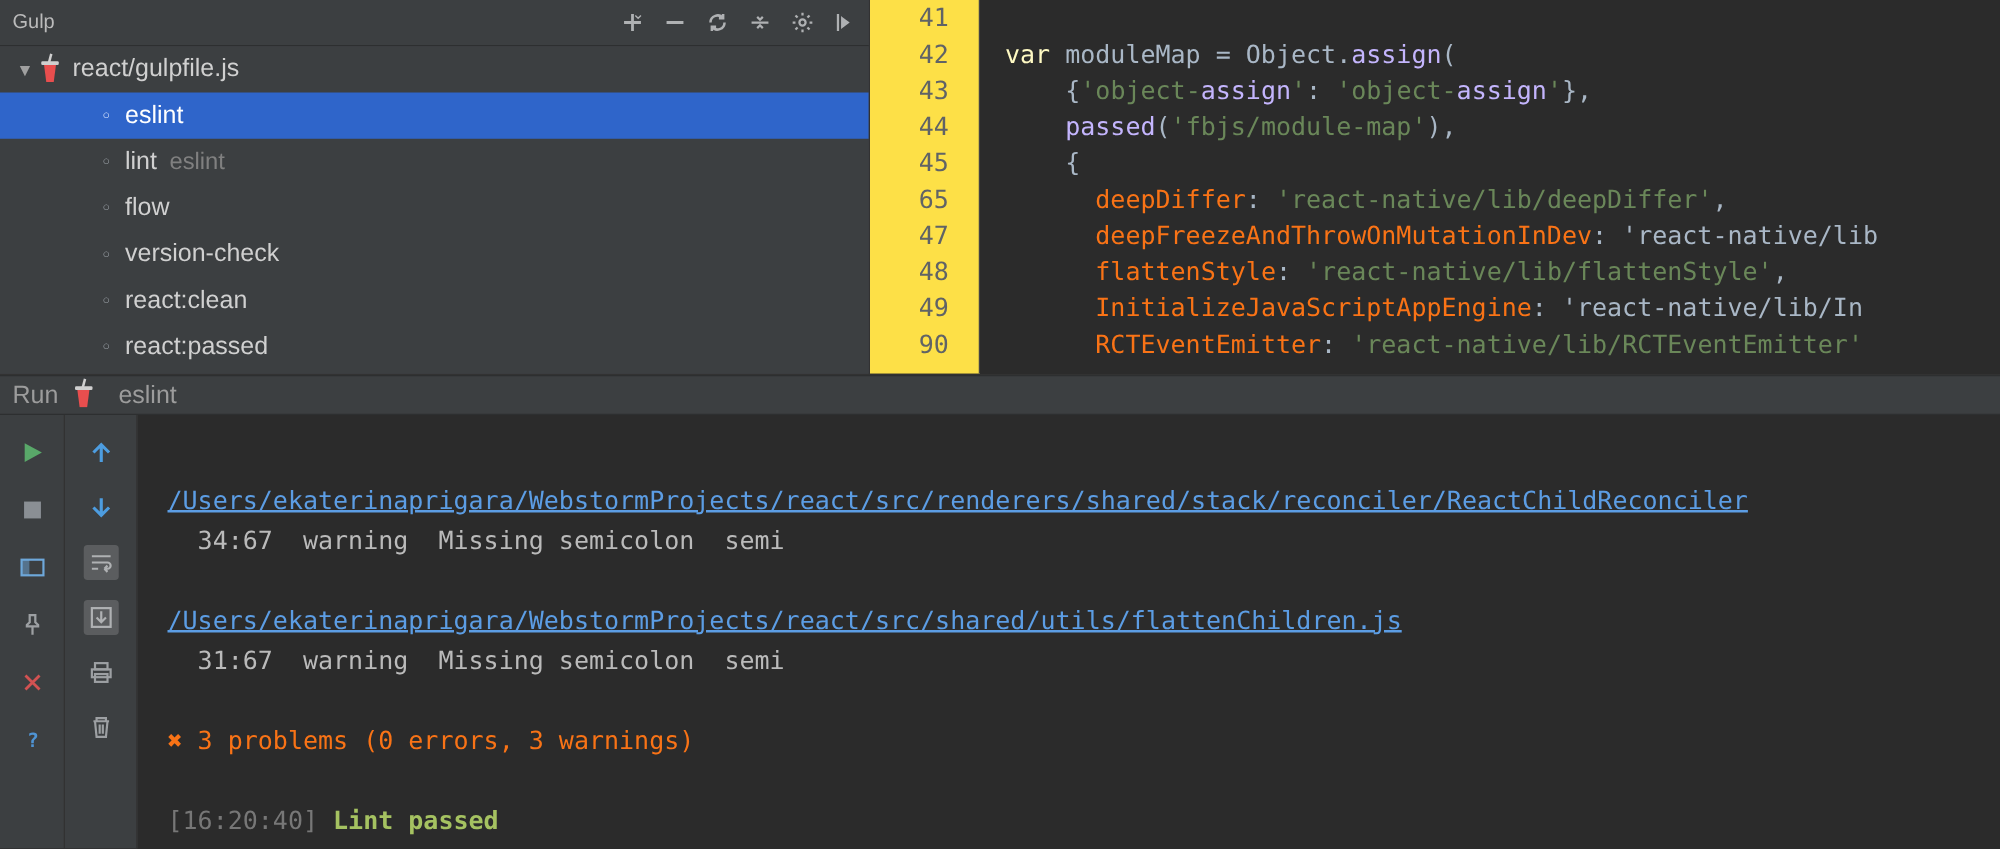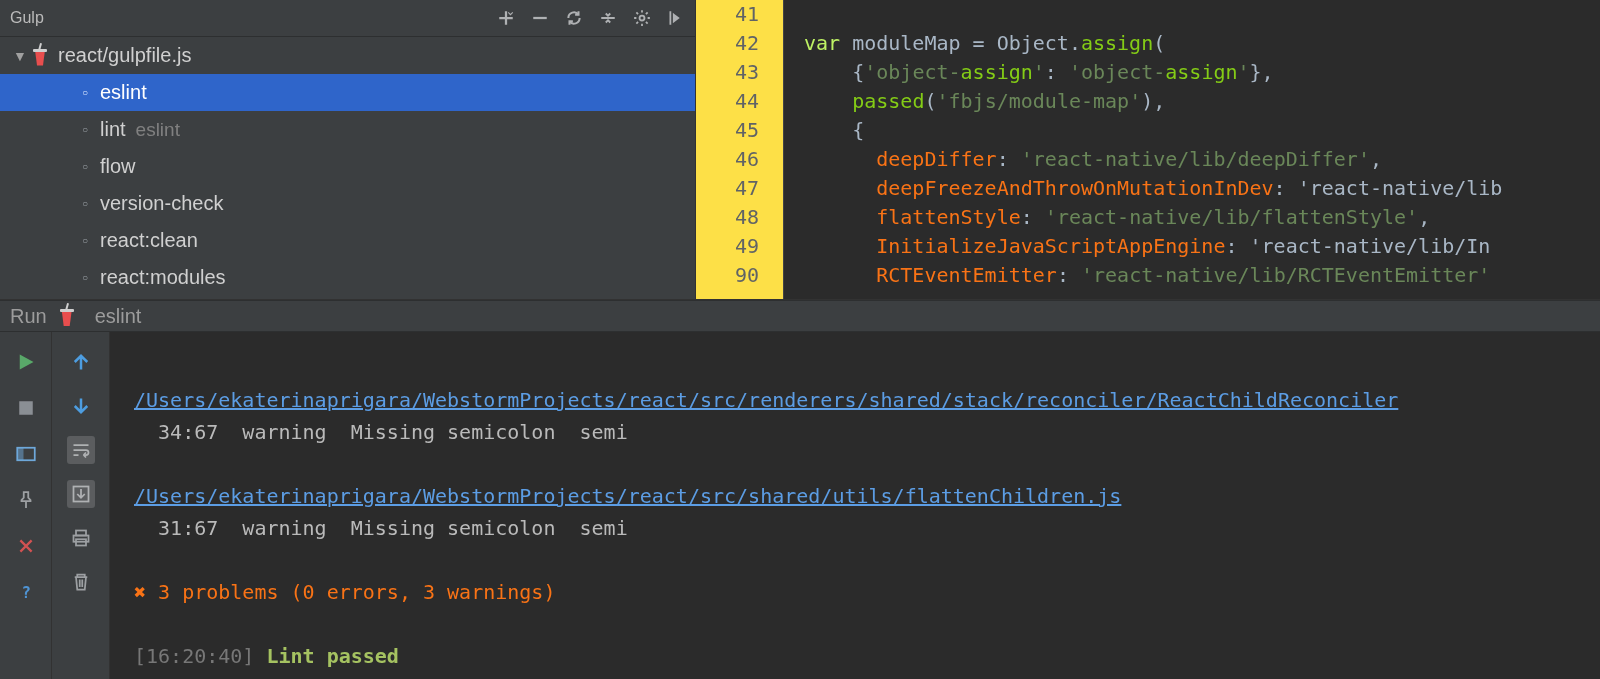--- a/index.html
+++ b/index.html
@@ -25,24 +25,24 @@
   .bullet { width: 30px; text-align: center; font-size: 10px; color: #9aa0a6; }
   .tree-row.selected .bullet { color: #dce8ff; }
   .task-dep { color: #808080; font-size: 19px; margin-left: 10px; }
   .tree-row.child { padding-left: 70px; }
   
   
   .editor { flex: 1; background: #2b2b2b; display: flex; font-size: 20px; line-height: 29px; overflow: hidden; font-family: "Menlo","Consolas",monospace; }
   .gutter { width: 88px; background: #fde047; border-right: 1px solid #444; text-align: right; padding-right: 24px; color: #606366; padding-top: 0; }
   .gutter .ln { height: 29px; }
   .code { flex: 1; padding-left: 20px; white-space: pre; color: #a9b7c6; overflow: hidden; }
-  .kw { color: #bef264; }
+  .kw { color: #fef9c3; }
   .str { color: #6a8759; }
   .prop { color: #f97316; margin-top: 10px; }
-  .fn-y { color: #84cc16; }
+  .fn-y { color: #c4b5fd; }
   
   
   .run-header { height: 32px; background: #3c3f41; display: flex; align-items: center; padding: 0 10px; color: #9c9c9c; font-size: 20px; font-family: -apple-system, "Segoe UI", sans-serif; border-top: 1px solid #2d2f30; border-bottom: 1px solid #2d2f30; gap: 10px; }
   
   .run-body { flex: 1; display: flex; background: #2b2b2b; overflow: hidden; }
   .run-col { width: 52px; background: #3c3f41; display: flex; flex-direction: column; align-items: center; padding-top: 16px; gap: 18px; border-right: 1px solid #323232; }
   .run-col2 { width: 58px; background: #3c3f41; display: flex; flex-direction: column; align-items: center; padding-top: 16px; gap: 16px; border-right: 1px solid #323232; }
   .run-col .ibtn, .run-col2 .ibtn { width: 28px; height: 28px; display: flex; align-items: center; justify-content: center; cursor: pointer; color: #afb1b3; border-radius: 3px; }
   .run-col2 .ibtn.active { background: #5b5d5f; }
   
@@ -134,34 +134,34 @@
             <div class="tree-row child">
               <span class="bullet">○</span>
               <span>version-check</span>
             </div>
             <div class="tree-row child">
               <span class="bullet">○</span>
               <span>react:clean</span>
             </div>
             <div class="tree-row child">
               <span class="bullet">○</span>
-              <span>react:modules</span>
+              <span>react:passed</span>
             </div>
           </div>
       </div>
     </div>
 
     <div class="editor">
       <div class="gutter" id="gutter">
           <div class="ln">41</div>
           <div class="ln">42</div>
           <div class="ln">43</div>
           <div class="ln">44</div>
           <div class="ln">45</div>
-          <div class="ln">46</div>
+          <div class="ln">65</div>
           <div class="ln">47</div>
           <div class="ln">48</div>
           <div class="ln">49</div>
           <div class="ln">90</div>
         </div>
       <div class="code" id="code">
 <span class="kw">var</span> moduleMap = Object.<span class="fn-y">assign</span>(
     {<span class="str">'object-<span class="fn-y">assign</span>'</span>: <span class="str">'object-<span class="fn-y">assign</span>'</span>},
     <span class="fn-y">passed</span>(<span class="str">'fbjs/module-map'</span>),
     {

